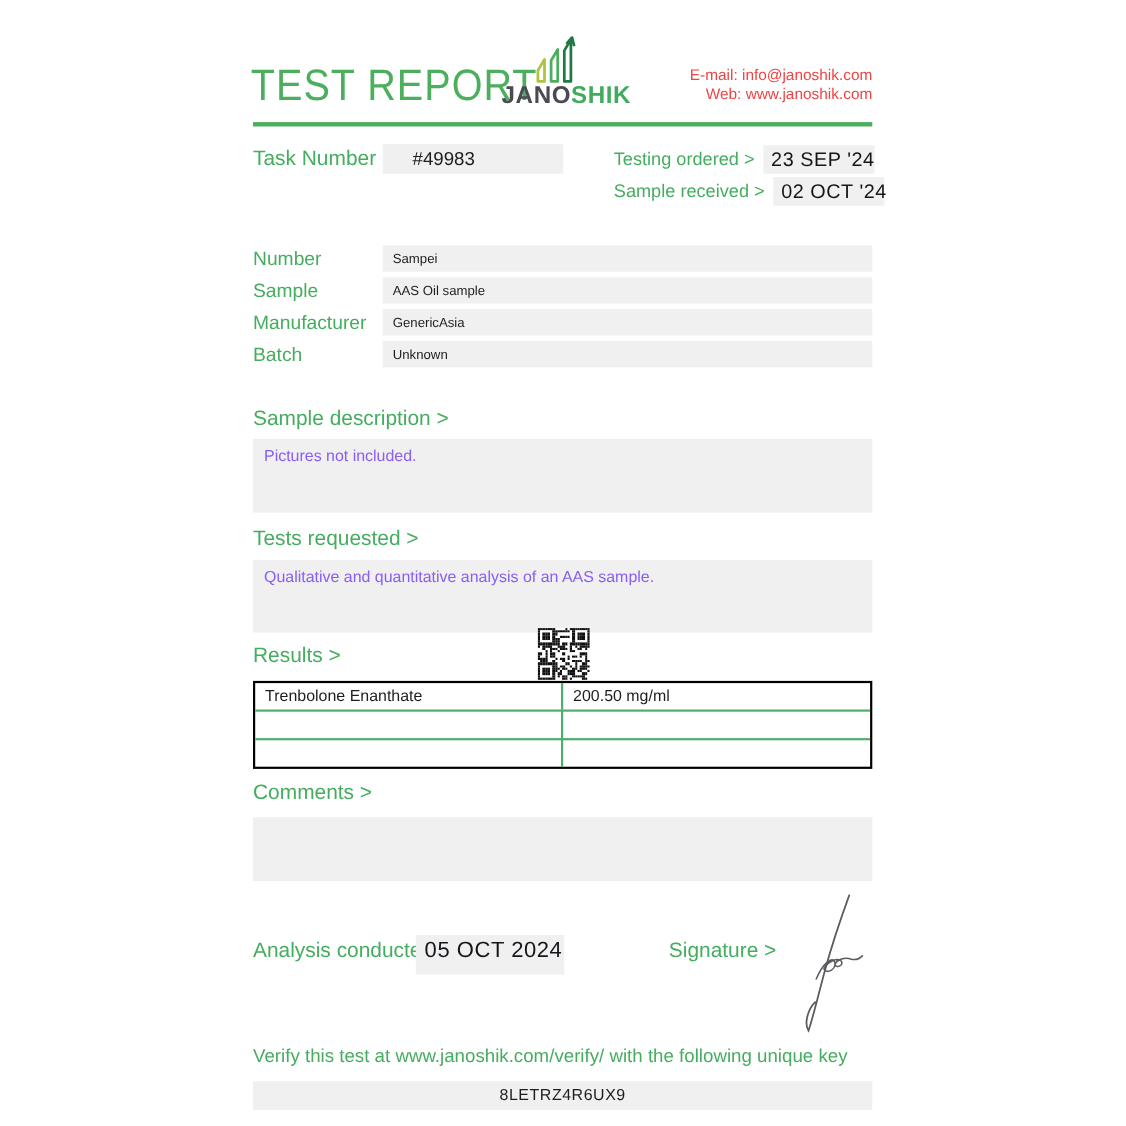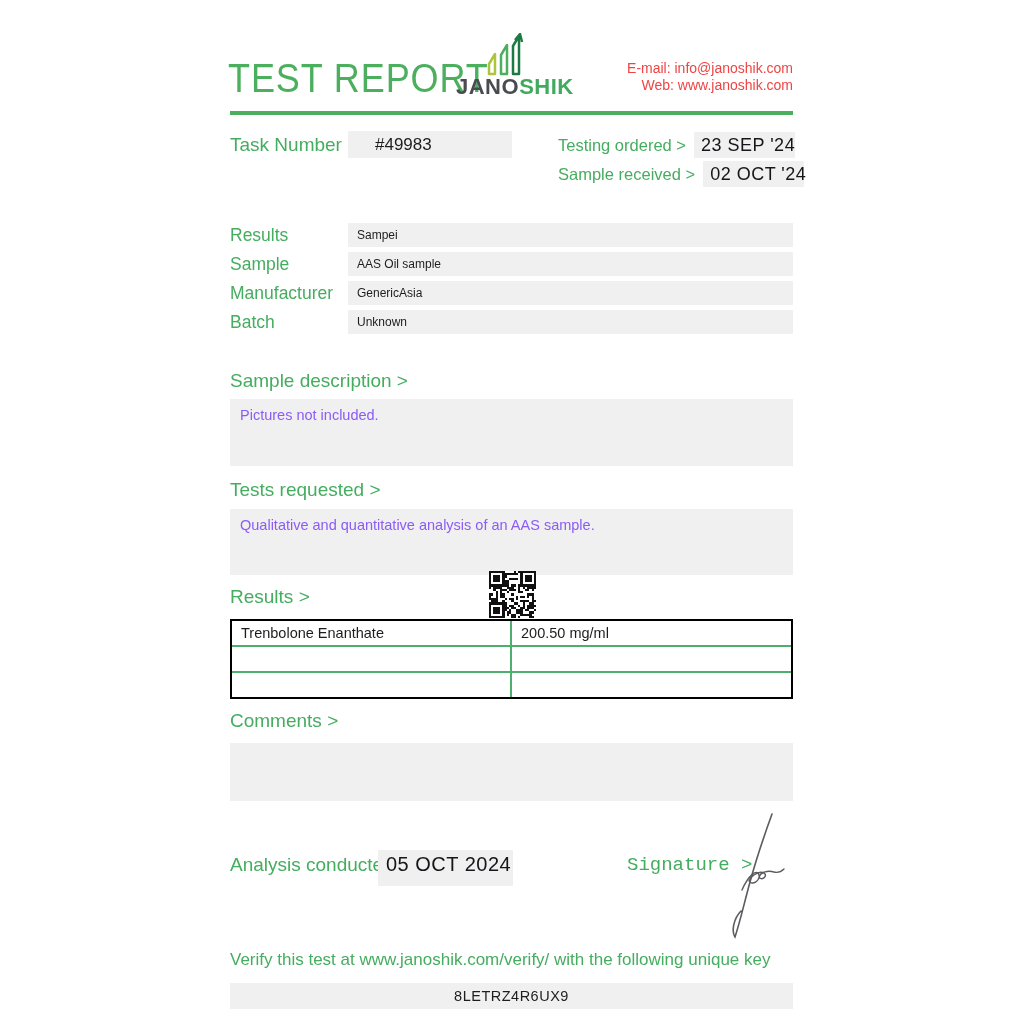--- a/index.html
+++ b/index.html
@@ -42,21 +42,21 @@
   .rtable{left:230px;top:619px;width:563px;border:2px solid #000000;display:grid;
           grid-template-columns:278px 1fr;box-sizing:border-box;}
   .rtable .cell{height:24px;font-size:14.5px;line-height:24px;padding-left:9px;border-top:2px solid #4caf6e;
                 white-space:nowrap;overflow:hidden;}
   .rtable .cell.r0{border-top:none;}
   .rtable .cell.c1{border-left:2px solid #4caf6e;}
   
   .an-label{left:230px;top:854px;}
   .an-box{left:378px;top:850px;width:135px;height:36px;font-size:20px;font-weight:500;line-height:28px;
           padding-left:8px;letter-spacing:0.5px;color:#15151a;}
-  .sig-label{left:627px;top:854px;font-family:Liberation Mono, monospace;}
+  .sig-label{left:608px;top:854px;}
   .sig{left:712px;top:810px;width:85px;height:132px;}
   .verify{left:230px;top:950px;width:563px;font-size:17px;color:#45ad5f;white-space:nowrap;}
   .key-box{left:230px;top:983px;width:563px;height:26px;text-align:center;font-size:14.5px;
            line-height:26px;letter-spacing:0.5px;}
 </style>
 </head>
 <body>
 
 <div class="page">
 
@@ -85,21 +85,21 @@
   <div class="abs daterow" style="top:132px;">
     <span class="dlabel">Testing ordered &gt;</span>
     <span class="dbox">23 SEP '24</span>
   </div>
   <div class="abs daterow" style="top:161px;">
     <span class="dlabel">Sample received &gt;</span>
     <span class="dbox">02 OCT '24</span>
   </div>
 
   <div class="abs drow" style="top:223px;">
-    <span class="dl">Results</span>
+    <span class="dl">Number</span>
     <span class="dv">Sampei</span>
   </div>
   <div class="abs drow" style="top:252px;">
     <span class="dl">Sample</span>
     <span class="dv">AAS Oil sample</span>
   </div>
   <div class="abs drow" style="top:281px;">
     <span class="dl">Manufacturer</span>
     <span class="dv">GenericAsia</span>
   </div>

